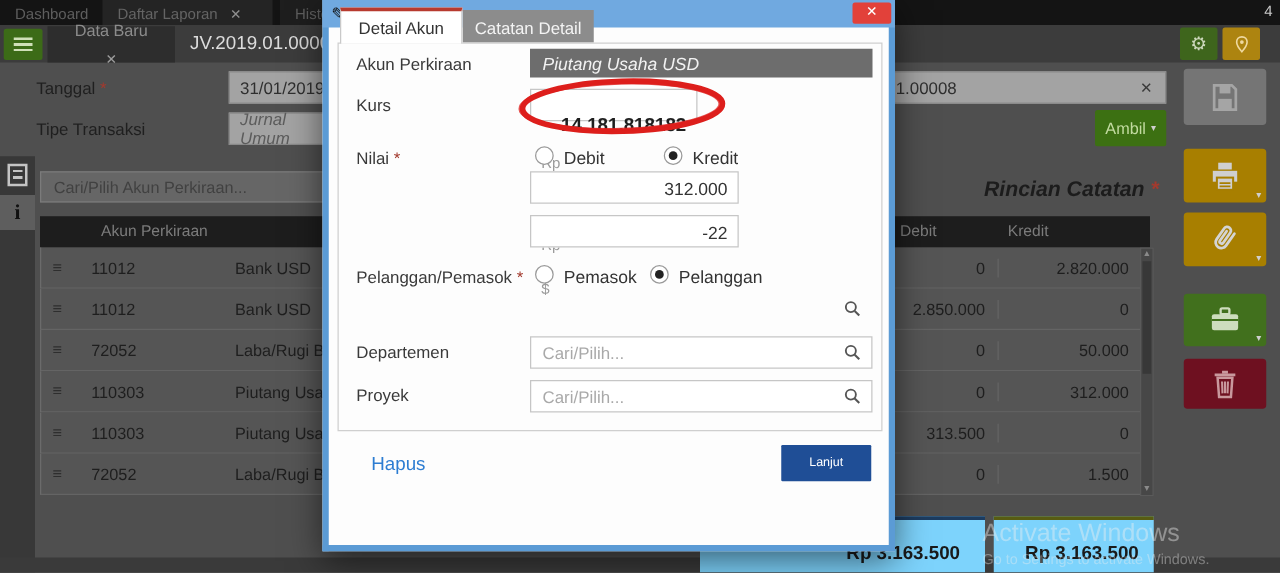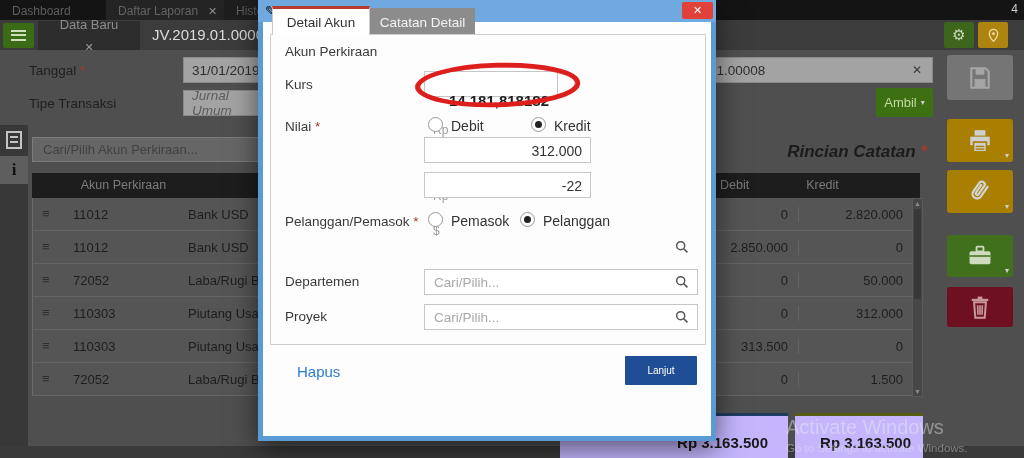--- a/index.html
+++ b/index.html
@@ -7,21 +7,21 @@
   body { font-family:"Liberation Sans","DejaVu Sans",sans-serif; position:relative;
          width:1024px; height:458px; background:#4f4f4f; }
   .abs { position:absolute; }
 
   
   #topbar { left:0; top:0; width:1024px; height:20px; background:#141414; z-index:5; }
   .top-tab { position:absolute; top:0; height:20px; font-size:12px; color:#5e5e5e;
              display:flex; align-items:center; gap:10px; padding:11px 12px; }
   .top-tab .x { color:#8f8f8f; font-weight:bold; font-size:11px; }
   #tab-dashboard { left:0; }
-  #tab-laporan { left:82px; width:136px; background:#242424; color:#646464;margin-left:24px; }
+  #tab-laporan { left:82px; width:136px; background:#242424; color:#646464; }
   #tab-histori { left:224px; width:110px; background:#1e1e1e; }
   #top-badge { position:absolute; right:6px; top:2px; color:#c9c9c9; font-size:12px; }
 
   #toolbar { left:0; top:20px; width:1024px; height:30px; background:#3c3c3c; z-index:5; }
   #menu-btn { left:3px; top:3px; width:31px; height:25px; background:#3c6b17; border-radius:2px; }
   #menu-btn .bars { position:absolute; left:8px; top:7px; width:15px; height:11px;
         background:repeating-linear-gradient(to bottom,#cfe0b8 0 2px,transparent 2px 4.5px); }
   #databaru-tab { left:38px; top:1px; width:102px; height:29px; background:#2d2d2d;
         color:#8c8c8c; font-size:13px; display:flex; align-items:center; justify-content:center; gap:9px;flex-direction:column; }
   #databaru-tab .x { color:#9c9c9c; font-weight:bold; font-size:11px; }
@@ -82,21 +82,21 @@
   .trow .handle { position:absolute; left:9px; top:8px; color:#2e2e2e; font-size:13px; }
   .trow .code { position:absolute; left:40px; top:9px; }
   .trow .name { position:absolute; left:155px; top:9px; }
   .trow .debit { position:absolute; left:568px; width:197px; top:9px; text-align:right; padding-right:10px; border-left:1px solid #646464; }
   .trow .kredit{ position:absolute; left:765px; width:115px; top:9px; text-align:right; padding-right:10px; border-left:1px solid #646464; }
   #scrollbar { position:absolute; left:880px; top:25px; width:11px; height:199px; background:#474747; border:1px solid #5a5a5a; }
   #scrollbar .arr { position:absolute; left:0; width:9px; text-align:center; color:#8a8a8a; font-size:7px; }
   #scroll-thumb { position:absolute; left:1px; top:10px; width:7px; height:90px; background:#383838; }
 
   #bottom-strip { left:0; top:446px; width:1024px; height:12px; background:#3a3a3a; z-index:1; }
-  .sum-box { position:absolute; top:413px; height:45px; background:#c4b5fd; z-index:2; }
+  .sum-box { position:absolute; top:413px; height:45px; background:#7dd3fc; z-index:2; }
   #sum-debit { left:560px; width:228px; border-top:3px solid #1c3c60; }
   #sum-kredit { left:795px; width:128px; border-top:3px solid #585c12; }
   .sum-box .val { position:absolute; right:20px; top:18px; font-size:15px; font-weight:bold; color:#1a1a1a; }
   #sum-kredit .val { right:12px; }
 
   
   #watermark { left:786px; top:416px; z-index:30; pointer-events:none; }
   #watermark .l1 { font-size:20px; color:rgba(240,240,240,0.42); }
   #watermark .l2 { font-size:11.5px; color:rgba(240,240,240,0.38); margin-top:3px; }
 
@@ -330,20 +330,23 @@
     <span class="pencil">✎</span>
     <span id="modal-title">Detail Akun</span>
     <span id="modal-close">✕</span>
   </div>
 
   <div class="mtab" id="mtab-detail">Detail Akun</div>
   <div class="mtab" id="mtab-catatan">Catatan Detail</div>
 
   <div id="fieldset">
     <span class="mlabel" style="top:9px;">Akun Perkiraan</span>
+    <div id="akun-value" class="abs">
+      <span>Piutang Usaha USD</span>
+    </div>
 
     <span class="mlabel" style="top:42px;">Kurs</span>
     <div class="valbox" id="kurs-box">
       <span class="prefix">Rp</span>
       <span class="amount">14.181,818182</span>
     </div>
     <svg id="annotation" viewBox="0 0 172 50">
       <ellipse cx="86" cy="25" rx="80" ry="20" fill="none" stroke="#dd1f1c" stroke-width="4.5" stroke-linecap="round"></ellipse>
       <ellipse cx="84" cy="25" rx="80" ry="18.5" fill="none" stroke="#dd1f1c" stroke-width="2.5" opacity="0.75"></ellipse>
     </svg>

